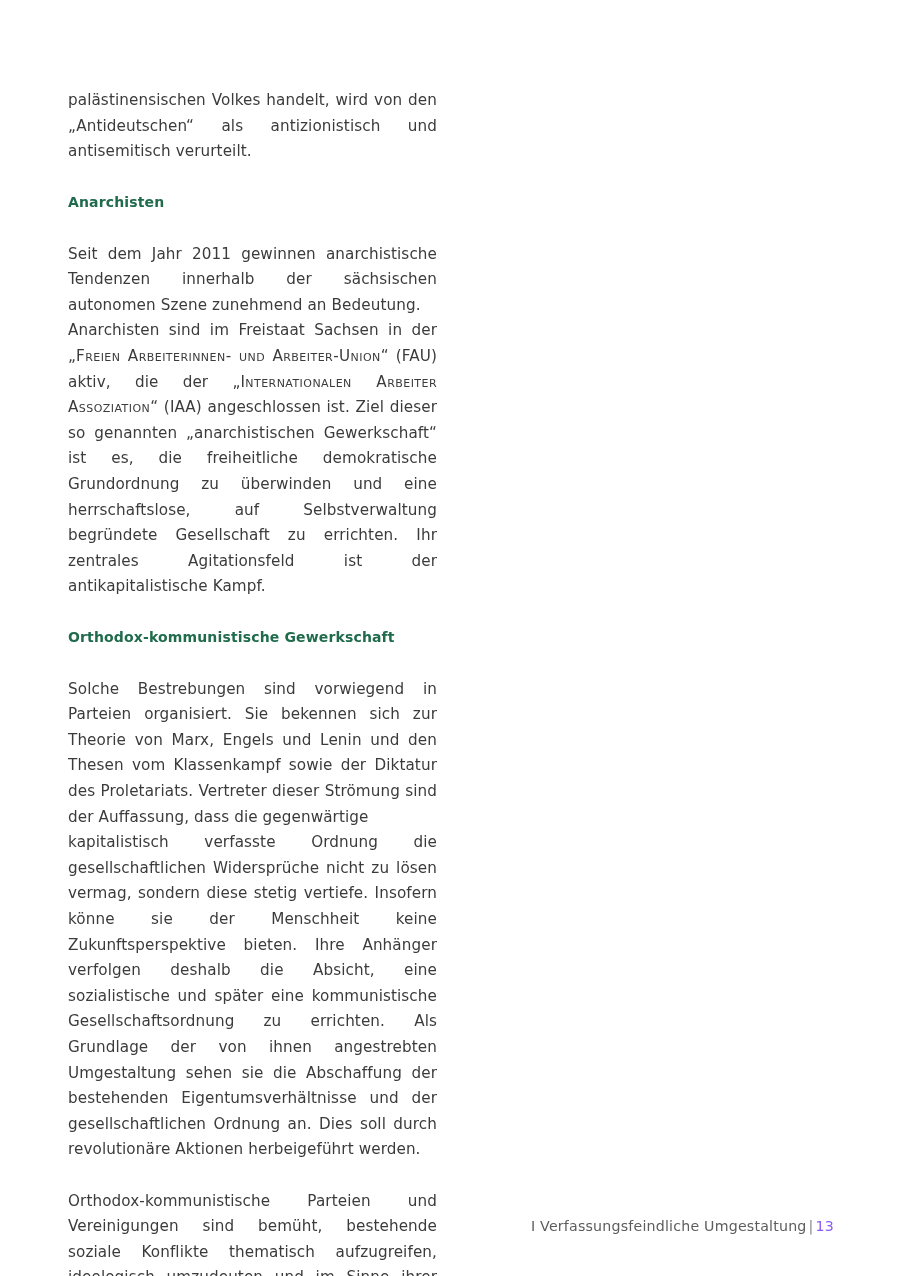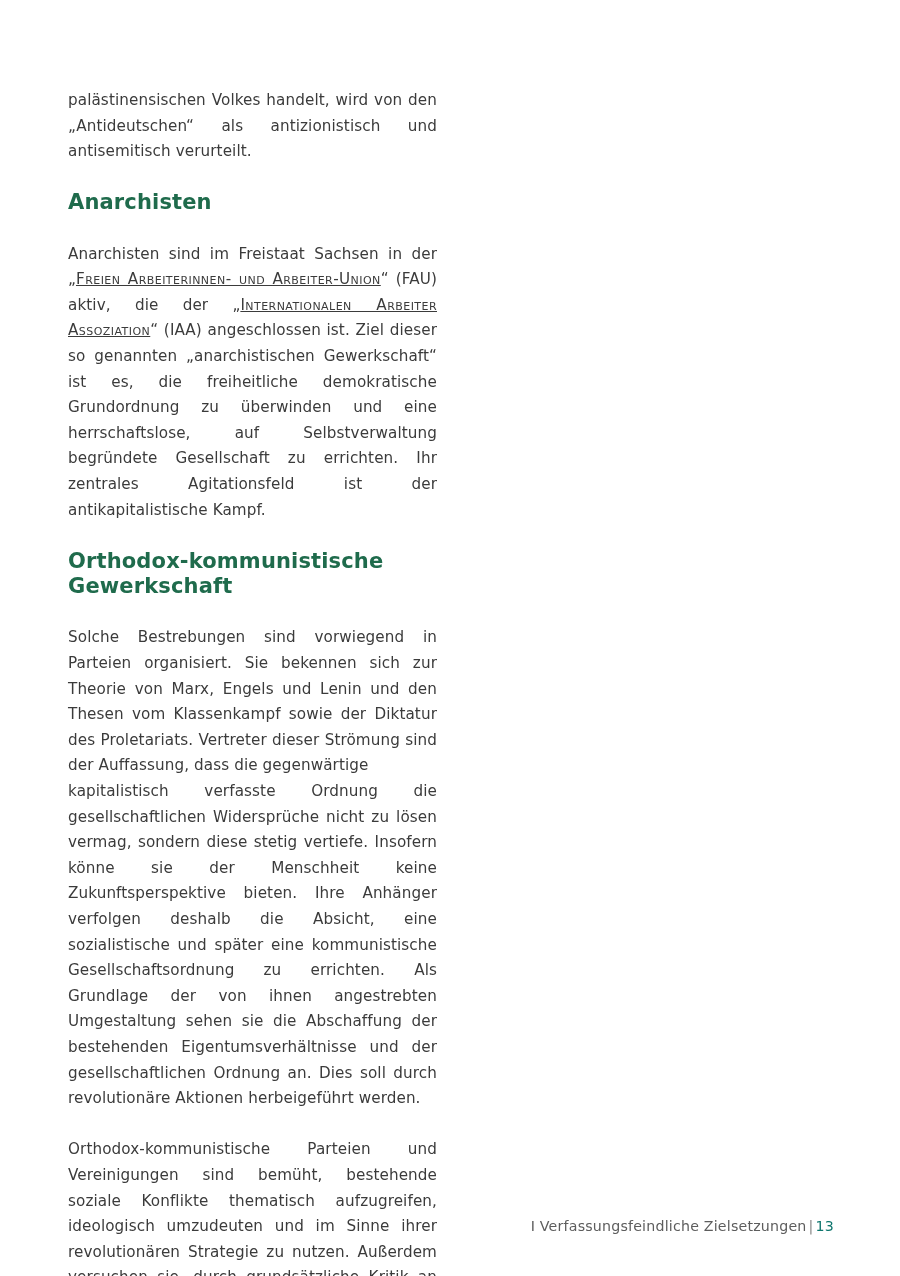--- a/index.html
+++ b/index.html
@@ -50,69 +50,69 @@
     -webkit-hyphens: none;
     hyphens: none;
   }
   p.body.tight { margin-bottom: 0; }
 
   
   p.body { text-align-last: left; }
 
   h2.heading {
     margin: 0;
-    font-size: 21px;
+    font-size: 14px;
     line-height: 25.6px;
     font-weight: bold;
     color: #1f6b4c;
     letter-spacing: 0.15px;
     text-align: left;
   }
 
   .sp-before-heading { height: 25.6px; }
   .sp-after-heading  { height: 25.6px; }
   .sp-para           { height: 25.6px; }
 
   .smallcaps {
     font-variant: small-caps;
     letter-spacing: 0.45px;
-    text-decoration: underline;
   }
 
   .footer {
     position: absolute;
     right: 66px;
     bottom: 40px;
     font-size: 14.2px;
     line-height: 20px;
     color: #5d5d5d;
     letter-spacing: 0.2px;
     white-space: nowrap;
     text-align: right;
   }
   .footer .sep { color: #8a8a8a; padding: 0 2px; }
-  .footer .pagenum { color: #0f766e; }
+  .footer .pagenum { color: #8b5cf6; }
 </style>
 </head>
 <body>
 
 <div class="page">
 
   <div class="columns">
 
     <div class="col">
 
       <p class="body">palästinensischen Volkes handelt, wird von den „Antideutschen“ als antizionistisch und antisemitisch verurteilt.</p>
 
       <div class="sp-before-heading"></div>
 
       <h2 class="heading">Anarchisten</h2>
 
       <div class="sp-after-heading"></div>
 
+      <p class="body tight">Seit dem Jahr 2011 gewinnen anarchistische Tendenzen innerhalb der sächsischen autonomen Szene zunehmend an Bedeutung.</p>
 
       <p class="body"><span>Anarchisten sind im Freistaat Sachsen in der „</span><span class="smallcaps">Freien Arbeiterinnen- und Arbeiter-Union</span><span>“ (FAU) aktiv, die der „</span><span class="smallcaps">Internationalen Arbeiter Assoziation</span><span>“ (IAA) angeschlossen ist. Ziel dieser so genannten „anarchistischen Gewerkschaft“ ist es, die freiheitliche demokratische Grundordnung zu überwinden und eine herrschaftslose, auf Selbstverwaltung begründete Gesellschaft zu errichten. Ihr zentrales Agitationsfeld ist der antikapitalistische Kampf.</span></p>
 
       <div class="sp-before-heading"></div>
 
       <h2 class="heading">Orthodox-kommunistische Gewerkschaft</h2>
 
       <div class="sp-after-heading"></div>
 
       <p class="body">Solche Bestrebungen sind vorwiegend in Parteien organisiert. Sie bekennen sich zur Theorie von Marx, Engels und Lenin und den Thesen vom Klassenkampf sowie der Diktatur des Proletariats. Vertreter dieser Strömung sind der Auffassung, dass die gegenwärtige</p>
@@ -127,15 +127,15 @@
 
       <p class="body">Orthodox-kommunistische Parteien und Vereinigungen sind bemüht, bestehende soziale Konflikte thematisch aufzugreifen, ideologisch umzudeuten und im Sinne ihrer revolutionären Strategie zu nutzen. Außerdem versuchen sie, durch grundsätzliche Kritik an den „herrschenden Verhältnissen“ ihren sozialistischen und kommunistischen Zielen näher zu kommen.</p>
 
       <div class="sp-para"></div>
 
 
     </div>
 
   </div>
 
-  <div class="footer"><span>I</span>&nbsp;<span>Verfassungsfeindliche Zielsetzungen</span><span class="sep">|</span><span class="pagenum">13</span></div>
+  <div class="footer"><span>I</span>&nbsp;<span>Verfassungsfeindliche Umgestaltung</span><span class="sep">|</span><span class="pagenum">13</span></div>
 
 </div>
 
 </body></html>

